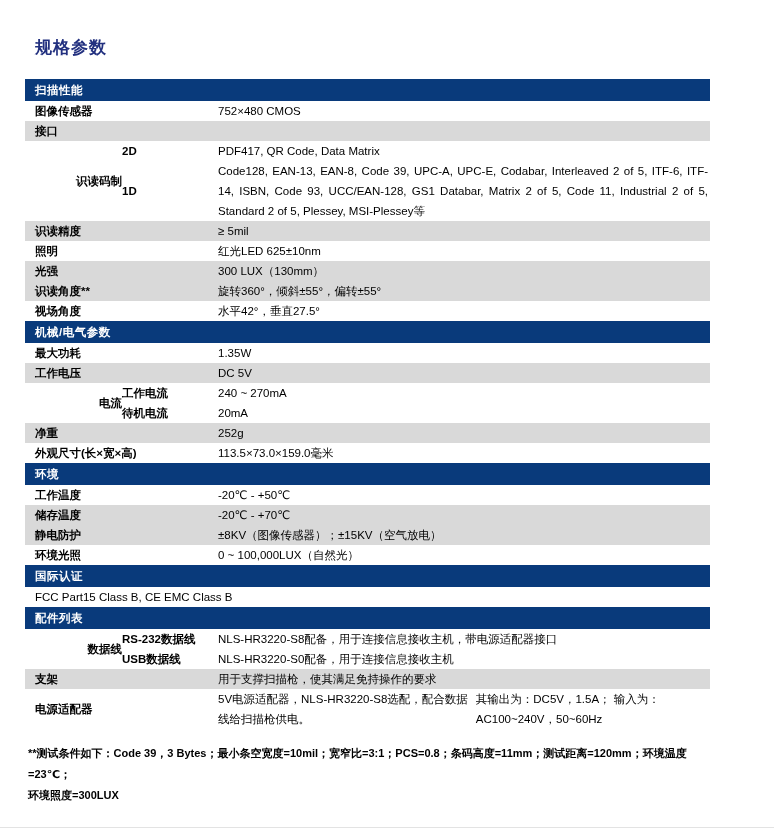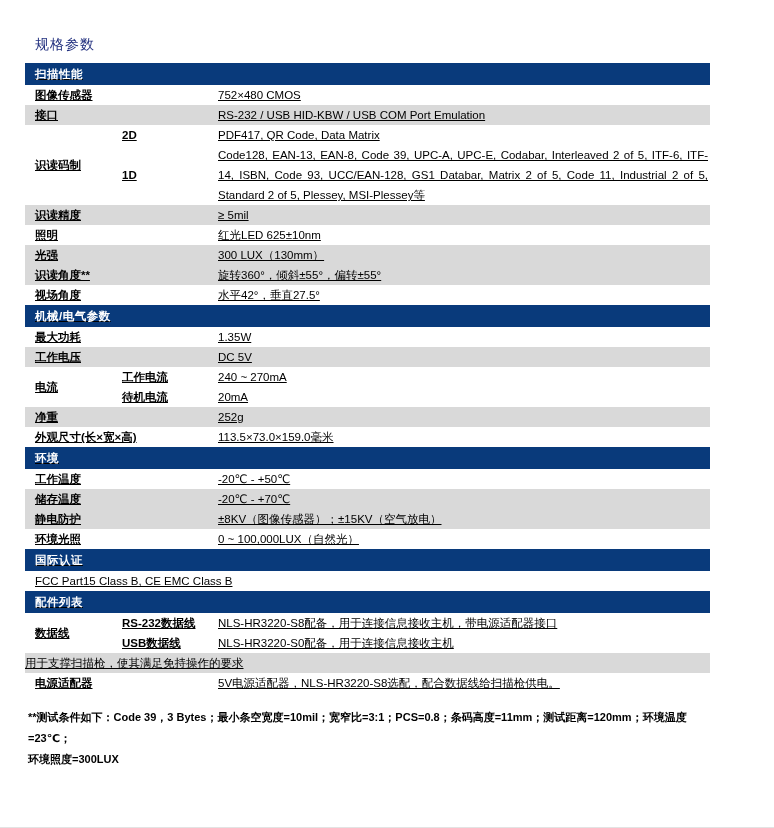--- a/index.html
+++ b/index.html
@@ -9,46 +9,46 @@
     background: #ffffff;
     overflow: hidden;
     font-family: "Liberation Sans", "DejaVu Sans", sans-serif;
     color: #000000;
     --bar: #093a7b;
     --alt: #d9d9d9;
     --title: #22307f;
   }
   .page { padding: 36px 64px 0 25px; }
   .doc-title {
-    margin: 0 0 9px 10px;
-    font-size: 14px;
-    font-weight: normal;
+    margin: 0 0 20px 10px;
+    font-size: 17px;
+    font-weight: bold;
     color: var(--title);
     letter-spacing: 1px;
   }
-  .spec-table { width: 685px; font-size: 11.5px; text-decoration: underline; }
+  .spec-table { width: 685px; font-size: 11.5px; }
   .sec-bar {
     height: 22px; line-height: 22px;
     background: var(--bar);
     color: #ffffff;
     font-weight: bold;
     font-size: 11.5px;
     padding-left: 10px;
     letter-spacing: 0.5px;
   }
   .row { display: flex; align-items: center; background: #ffffff; min-height: 20px; }
   .row.alt { background: var(--alt); }
   .row-label {
     flex: none;
     width: 193px;
     padding-left: 10px;
     font-weight: bold;
     line-height: 20px;
   }
-  .row-label.w-short { width: 97px; }
+  .row-label.w-short { width: 97px; text-align: right; }
   .subcol { flex: 1; display: flex; flex-direction: column; }
   .subrow { display: flex; align-items: center; min-height: 20px; }
   .sub-label { flex: none; width: 96px; font-weight: bold; line-height: 20px; }
   .val { flex: 1; line-height: 20px; padding-right: 2px; }
   .val.justify { text-align: justify; }
   .val-lines { flex: 1; display: flex; flex-direction: row; }
   .val-lines .val-line { line-height: 20px; }
   .full-text { padding-left: 10px; line-height: 20px; flex: 1; }
   .footnote {
     width: 685px;
@@ -65,21 +65,20 @@
 <div class="page">
   <h1 class="doc-title">规格参数</h1>
   <div class="spec-table" id="spec-table">
       <div class="sec-bar">扫描性能</div>
       <div class="row">
         <div class="row-label">图像传感器</div>
         <div class="val">752×480 CMOS</div>
       </div>
       <div class="row alt">
         <div class="row-label">接口</div>
-        <div class="val">RS-232 / USB HID-KBW / USB COM Port Emulation</div>
       </div>
       <div class="row">
         <div class="row-label w-short">识读码制</div>
         <div class="subcol">
           <div class="subrow">
             <div class="sub-label">2D</div>
             <div class="val">PDF417, QR Code, Data Matrix</div>
           </div>
           <div class="subrow">
             <div class="sub-label">1D</div>
@@ -166,26 +165,28 @@
             <div class="sub-label">RS-232数据线</div>
             <div class="val">NLS-HR3220-S8配备，用于连接信息接收主机，带电源适配器接口</div>
           </div>
           <div class="subrow">
             <div class="sub-label">USB数据线</div>
             <div class="val">NLS-HR3220-S0配备，用于连接信息接收主机</div>
           </div>
         </div>
       </div>
       <div class="row alt">
+        <div class="row-label">支架</div>
         <div class="val">用于支撑扫描枪，使其满足免持操作的要求</div>
       </div>
       <div class="row">
         <div class="row-label">电源适配器</div>
         <div class="val-lines">
           <div class="val-line">5V电源适配器，NLS-HR3220-S8选配，配合数据线给扫描枪供电。</div>
+          <div class="val-line">其输出为：DC5V，1.5A； 输入为：AC100~240V，50~60Hz</div>
         </div>
       </div>
     </div>
   <div class="footnote">
     <div>**测试条件如下：Code 39，3 Bytes；最小条空宽度=10mil；宽窄比=3:1；PCS=0.8；条码高度=11mm；测试距离=120mm；环境温度=23℃；</div>
     <div>环境照度=300LUX</div>
   </div>
 </div>
 <div class="bottom-rule"></div>
 

